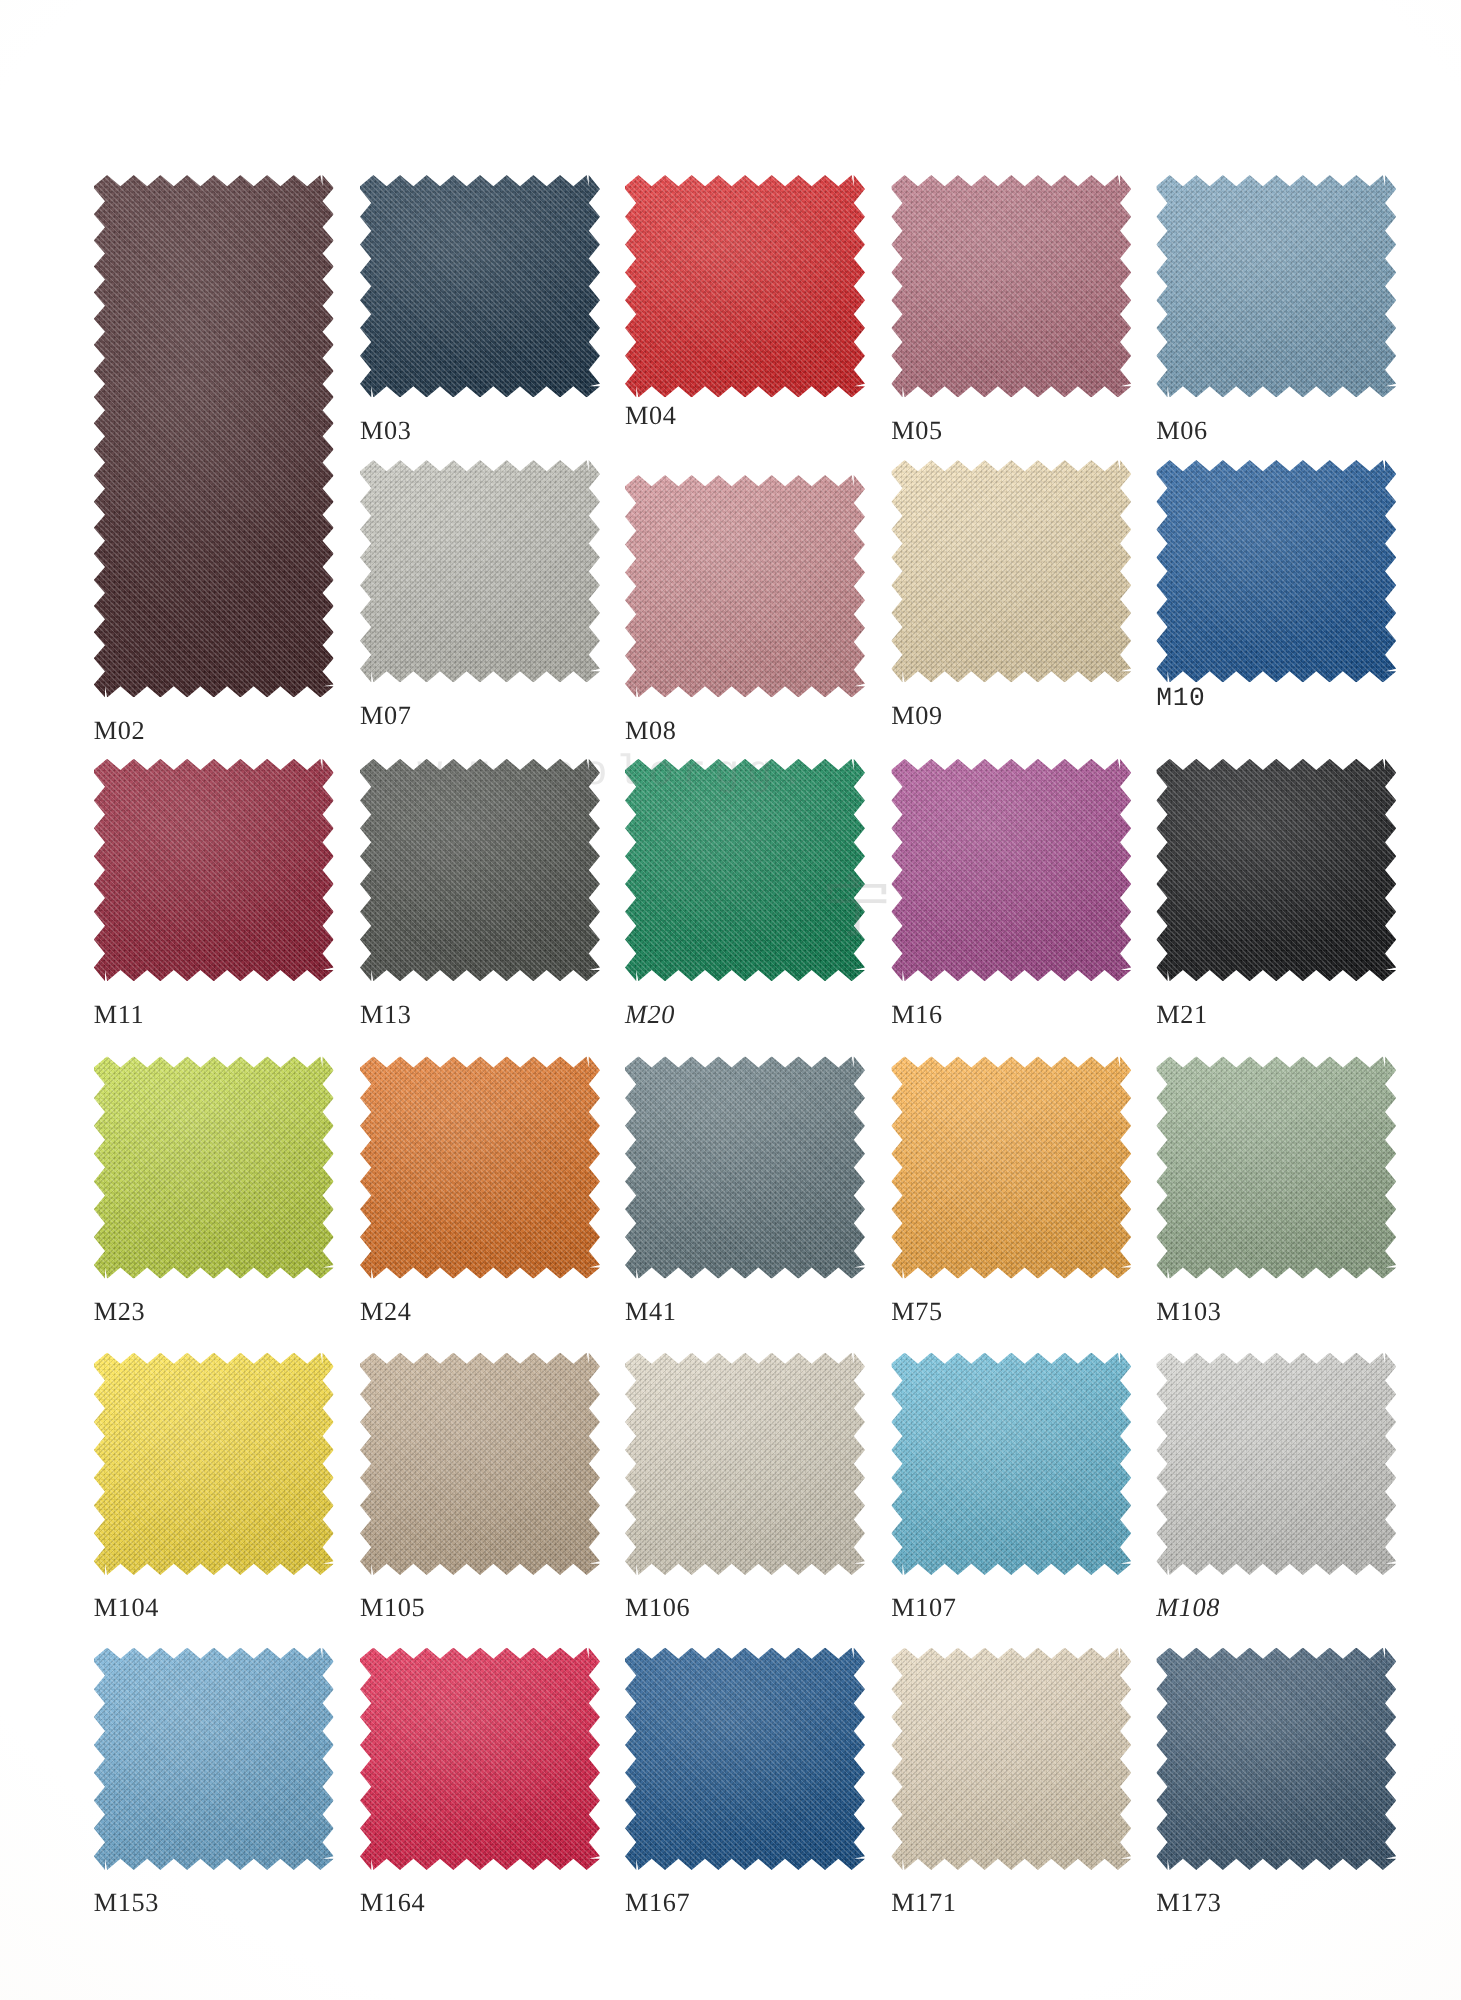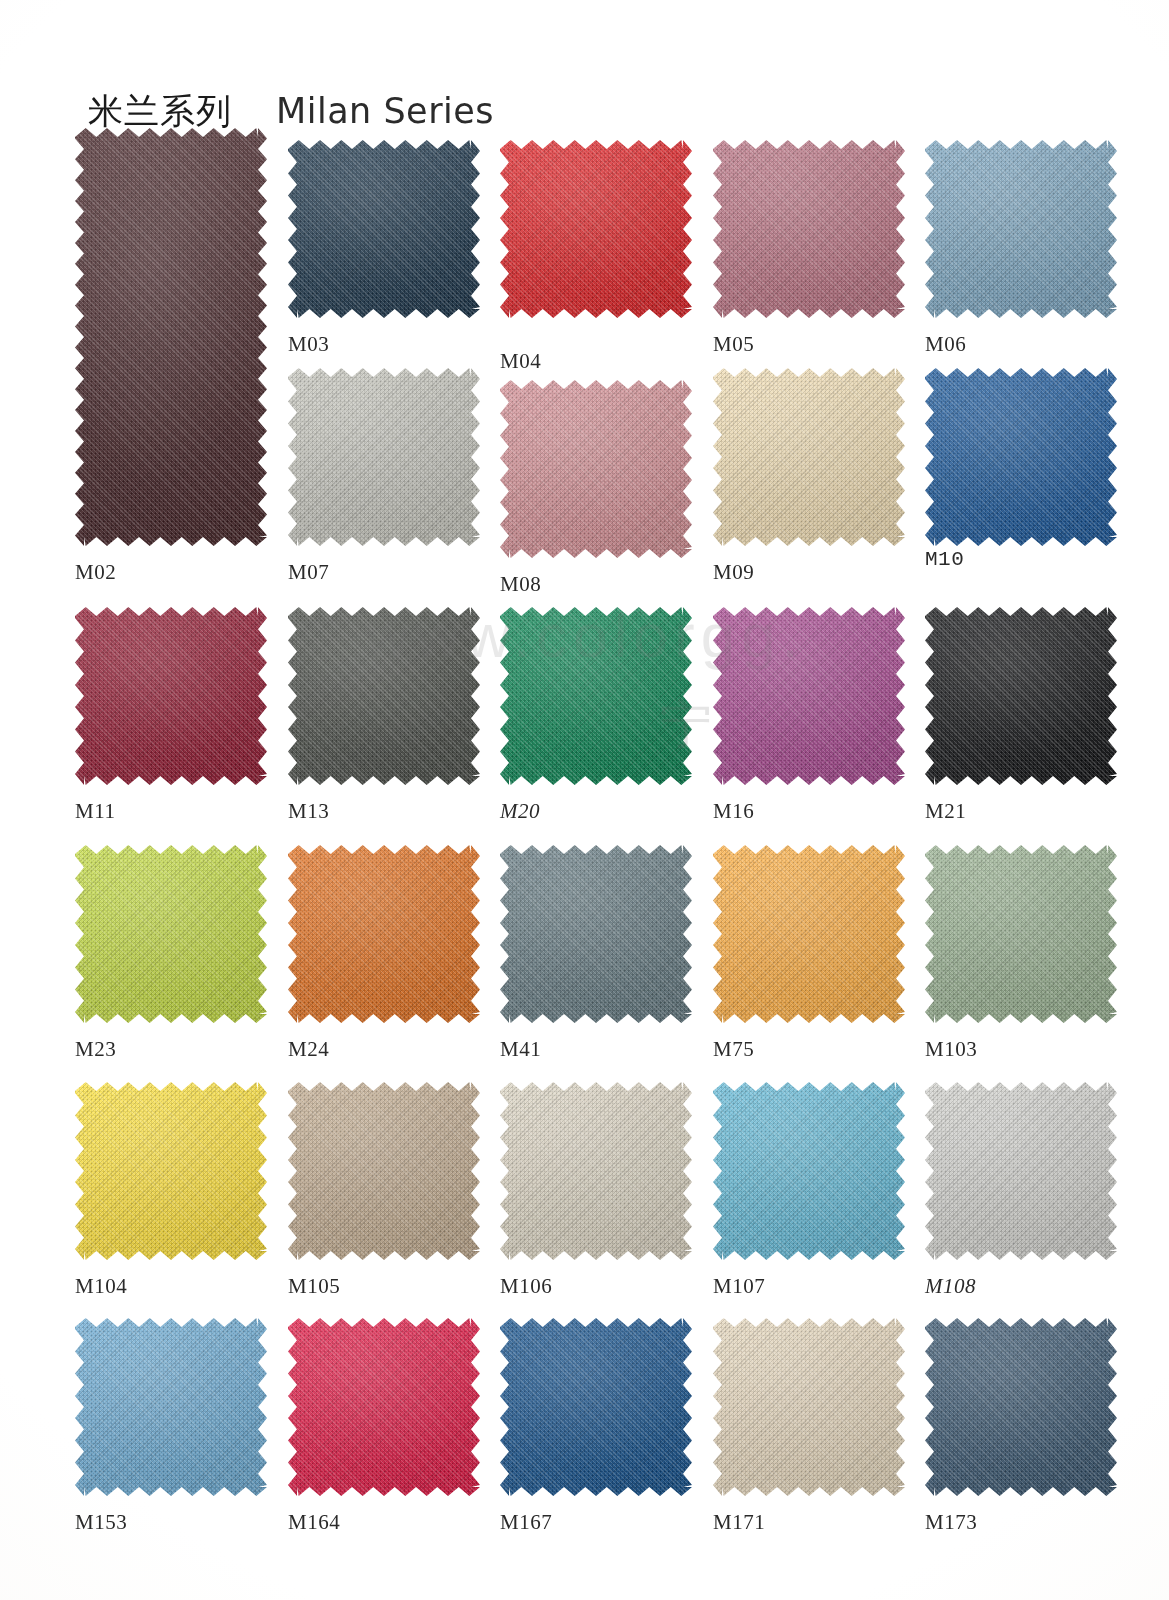--- a/index.html
+++ b/index.html
@@ -45,24 +45,24 @@
     font-size: 35px;
     color: #2b2b2b;
     letter-spacing: 0.5px;
   }
 
   
   #watermark {
     position: absolute;
     left: 0;
     top: 600px;
-    width: 1169px;
+    width: 984px;
     text-align: center;
-    font-family: Liberation Sans, sans-serif;
-    font-size: 62px;
+    font-family: Liberation Mono, monospace;
+    font-size: 34px;
     letter-spacing: 6px;
     color: rgba(120,120,120,0.16);
     pointer-events: none;
     user-select: none;
     z-index: 5;
   }
   #watermark-cn {
     position: absolute;
     left: 660px;
     top: 690px;
@@ -132,30 +132,26 @@
     font-size: 21px;
     color: #2a2a2a;
     letter-spacing: 0.5px;
   }
 </style>
 </head>
 <body>
 
 <div id="page">
 
-  <div id="header">
-    <span id="title-cn">米兰系列</span>
-    <span id="title-en">Milan Series</span>
-  </div>
 
   <div id="watermark">www.colorgg.</div>
   <div id="watermark-cn">宁</div>
 
   <div id="grid">
-      <div class="cell" style="left: 75px; top: 128px; width: 192px; height: 464px;">
+      <div class="cell" style="left: 75px; top: 140px; width: 192px; height: 464px;">
         <div class="swatch-wrap" style="height: 418px;">
           <div class="swatch" style="height: 418px; background: linear-gradient(155deg, rgb(88, 57, 60) 0%, rgb(74, 43, 46) 45%, rgb(58, 27, 30) 100%); clip-path: polygon(0px 9px, 10.7px 0px, 21.3px 9px, 32px 0px, 42.7px 9px, 53.3px 0px, 64px 9px, 74.7px 0px, 85.3px 9px, 96px 0px, 106.7px 9px, 117.3px 0px, 128px 9px, 138.7px 0px, 149.3px 9px, 160px 0px, 170.7px 9px, 181.3px 0px, 183px 9px, 183px 0px, 192px 10.4px, 183px 20.9px, 192px 31.3px, 183px 41.8px, 192px 52.3px, 183px 62.7px, 192px 73.1px, 183px 83.6px, 192px 94px, 183px 104.5px, 192px 114.9px, 183px 125.4px, 192px 135.8px, 183px 146.3px, 192px 156.8px, 183px 167.2px, 192px 177.6px, 183px 188.1px, 192px 198.5px, 183px 209px, 192px 219.4px, 183px 229.9px, 192px 240.3px, 183px 250.8px, 192px 261.3px, 183px 271.7px, 192px 282.1px, 183px 292.6px, 192px 303px, 183px 313.5px, 192px 323.9px, 183px 334.4px, 192px 344.8px, 183px 355.3px, 192px 365.8px, 183px 376.2px, 192px 386.6px, 183px 397.1px, 192px 407.5px, 183px 409px, 192px 409px, 181.3px 418px, 170.7px 409px, 160px 418px, 149.3px 409px, 138.7px 418px, 128px 409px, 117.3px 418px, 106.7px 409px, 96px 418px, 85.3px 409px, 74.7px 418px, 64px 409px, 53.3px 418px, 42.7px 409px, 32px 418px, 21.3px 409px, 10.7px 418px, 9px 409px, 9px 418px, 0px 407.5px, 9px 397.1px, 0px 386.6px, 9px 376.2px, 0px 365.8px, 9px 355.3px, 0px 344.8px, 9px 334.4px, 0px 323.9px, 9px 313.5px, 0px 303px, 9px 292.6px, 0px 282.1px, 9px 271.7px, 0px 261.3px, 9px 250.8px, 0px 240.3px, 9px 229.9px, 0px 219.4px, 9px 209px, 0px 198.5px, 9px 188.1px, 0px 177.6px, 9px 167.2px, 0px 156.8px, 9px 146.3px, 0px 135.8px, 9px 125.4px, 0px 114.9px, 9px 104.5px, 0px 94px, 9px 83.6px, 0px 73.1px, 9px 62.7px, 0px 52.3px, 9px 41.8px, 0px 31.3px, 9px 20.9px, 0px 10.4px);">
             <div class="weave"></div>
             <div class="sheen"></div>
           </div>
         </div>
         <div class="label" style="top: 432px;">M02</div>
       </div>
       <div class="cell" style="left: 288px; top: 140px; width: 192px; height: 224px;">
         <div class="swatch-wrap" style="height: 178px;">
@@ -166,21 +162,21 @@
         </div>
         <div class="label" style="top: 192px;">M03</div>
       </div>
       <div class="cell" style="left: 500px; top: 140px; width: 192px; height: 224px;">
         <div class="swatch-wrap" style="height: 178px;">
           <div class="swatch" style="height: 178px; background: linear-gradient(155deg, rgb(230, 52, 56) 0%, rgb(216, 38, 42) 45%, rgb(200, 22, 26) 100%); clip-path: polygon(0px 9px, 10.7px 0px, 21.3px 9px, 32px 0px, 42.7px 9px, 53.3px 0px, 64px 9px, 74.7px 0px, 85.3px 9px, 96px 0px, 106.7px 9px, 117.3px 0px, 128px 9px, 138.7px 0px, 149.3px 9px, 160px 0px, 170.7px 9px, 181.3px 0px, 183px 9px, 183px 0px, 192px 11.1px, 183px 22.3px, 192px 33.4px, 183px 44.5px, 192px 55.6px, 183px 66.8px, 192px 77.9px, 183px 89px, 192px 100.1px, 183px 111.3px, 192px 122.4px, 183px 133.5px, 192px 144.6px, 183px 155.8px, 192px 166.9px, 183px 169px, 192px 169px, 181.3px 178px, 170.7px 169px, 160px 178px, 149.3px 169px, 138.7px 178px, 128px 169px, 117.3px 178px, 106.7px 169px, 96px 178px, 85.3px 169px, 74.7px 178px, 64px 169px, 53.3px 178px, 42.7px 169px, 32px 178px, 21.3px 169px, 10.7px 178px, 9px 169px, 9px 178px, 0px 166.9px, 9px 155.8px, 0px 144.6px, 9px 133.5px, 0px 122.4px, 9px 111.3px, 0px 100.1px, 9px 89px, 0px 77.9px, 9px 66.8px, 0px 55.6px, 9px 44.5px, 0px 33.4px, 9px 22.3px, 0px 11.1px);">
             <div class="weave"></div>
             <div class="sheen"></div>
           </div>
         </div>
-        <div class="label" style="top: 209px;">M04</div>
+        <div class="label" style="top: 180px;">M04</div>
       </div>
       <div class="cell" style="left: 713px; top: 140px; width: 192px; height: 224px;">
         <div class="swatch-wrap" style="height: 178px;">
           <div class="swatch" style="height: 178px; background: linear-gradient(155deg, rgb(193, 126, 141) 0%, rgb(179, 112, 127) 45%, rgb(163, 96, 111) 100%); clip-path: polygon(0px 9px, 10.7px 0px, 21.3px 9px, 32px 0px, 42.7px 9px, 53.3px 0px, 64px 9px, 74.7px 0px, 85.3px 9px, 96px 0px, 106.7px 9px, 117.3px 0px, 128px 9px, 138.7px 0px, 149.3px 9px, 160px 0px, 170.7px 9px, 181.3px 0px, 183px 9px, 183px 0px, 192px 11.1px, 183px 22.3px, 192px 33.4px, 183px 44.5px, 192px 55.6px, 183px 66.8px, 192px 77.9px, 183px 89px, 192px 100.1px, 183px 111.3px, 192px 122.4px, 183px 133.5px, 192px 144.6px, 183px 155.8px, 192px 166.9px, 183px 169px, 192px 169px, 181.3px 178px, 170.7px 169px, 160px 178px, 149.3px 169px, 138.7px 178px, 128px 169px, 117.3px 178px, 106.7px 169px, 96px 178px, 85.3px 169px, 74.7px 178px, 64px 169px, 53.3px 178px, 42.7px 169px, 32px 178px, 21.3px 169px, 10.7px 178px, 9px 169px, 9px 178px, 0px 166.9px, 9px 155.8px, 0px 144.6px, 9px 133.5px, 0px 122.4px, 9px 111.3px, 0px 100.1px, 9px 89px, 0px 77.9px, 9px 66.8px, 0px 55.6px, 9px 44.5px, 0px 33.4px, 9px 22.3px, 0px 11.1px);">
             <div class="weave"></div>
             <div class="sheen"></div>
           </div>
         </div>
         <div class="label" style="top: 192px;">M05</div>
       </div>

